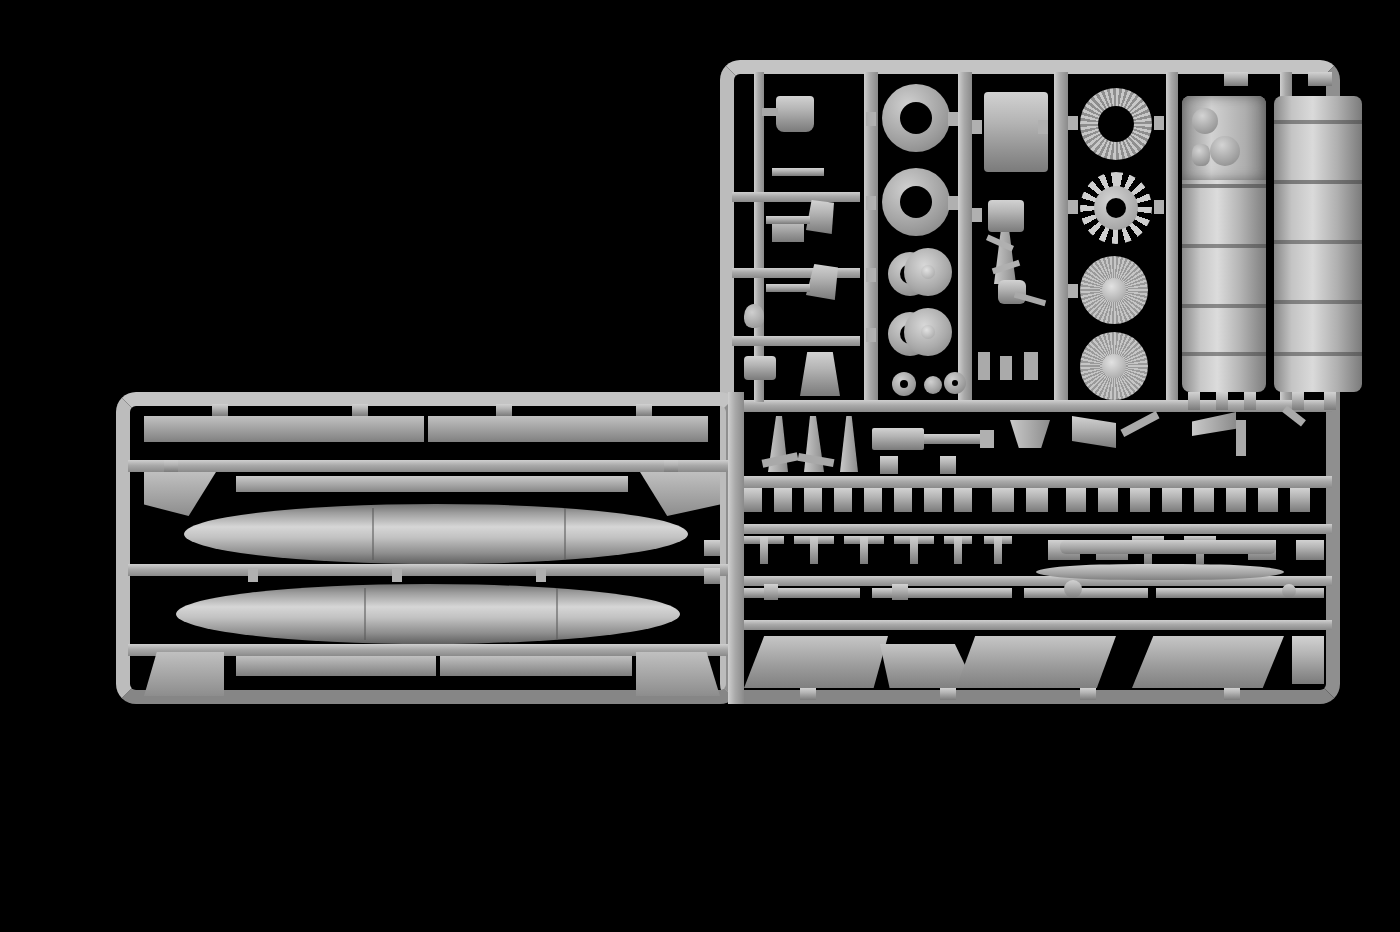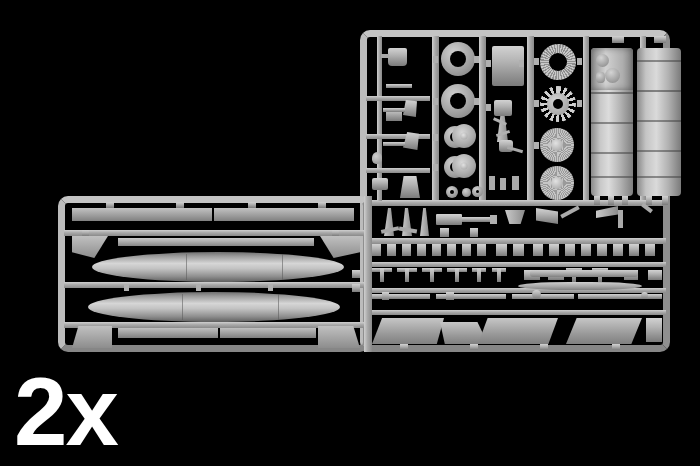--- a/index.html
+++ b/index.html
@@ -304,15 +304,14 @@
 
     <div class="nub" style="left:124px;top:284px;"></div>
     <div class="nub" style="left:196px;top:284px;"></div>
     <div class="nub" style="left:268px;top:284px;"></div>
     <div class="part grad" style="left:352px;top:270px;width:8px;height:8px;"></div>
     <div class="part grad" style="left:352px;top:284px;width:8px;height:8px;"></div>
   </div>
 
   <div class="railv" style="left:364px;top:196px;width:8px;height:156px;"></div>
 
-  <div id="multiplier" style="left:14px;top:364px;font-size:96px;">2x</div>
 
 </div>
 
 </body></html>

